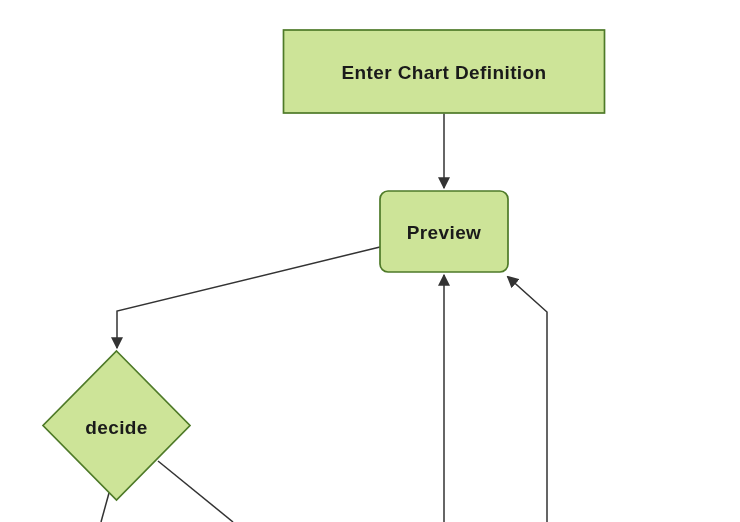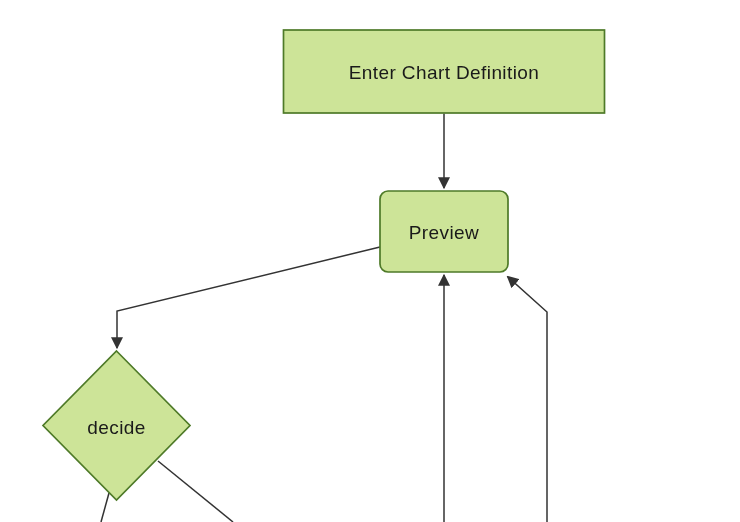--- a/index.html
+++ b/index.html
@@ -7,20 +7,21 @@
     padding: 0;
     background: #ffffff;
   }
   .canvas {
     position: relative;
     width: 697px;
     height: 522px;
     background: var(--background, #ffffff);
     overflow: hidden;
     font-family: "Liberation Sans", "DejaVu Sans", sans-serif;
+    font-weight: bold;
   }
   svg.flowchart {
     display: block;
     width: 740px;
     height: 522px;
   }
   .node-shape {
     fill: var(--node_fill, #cde498);
     stroke: var(--node_stroke, #4e7a28);
     stroke-width: 1.7px;

